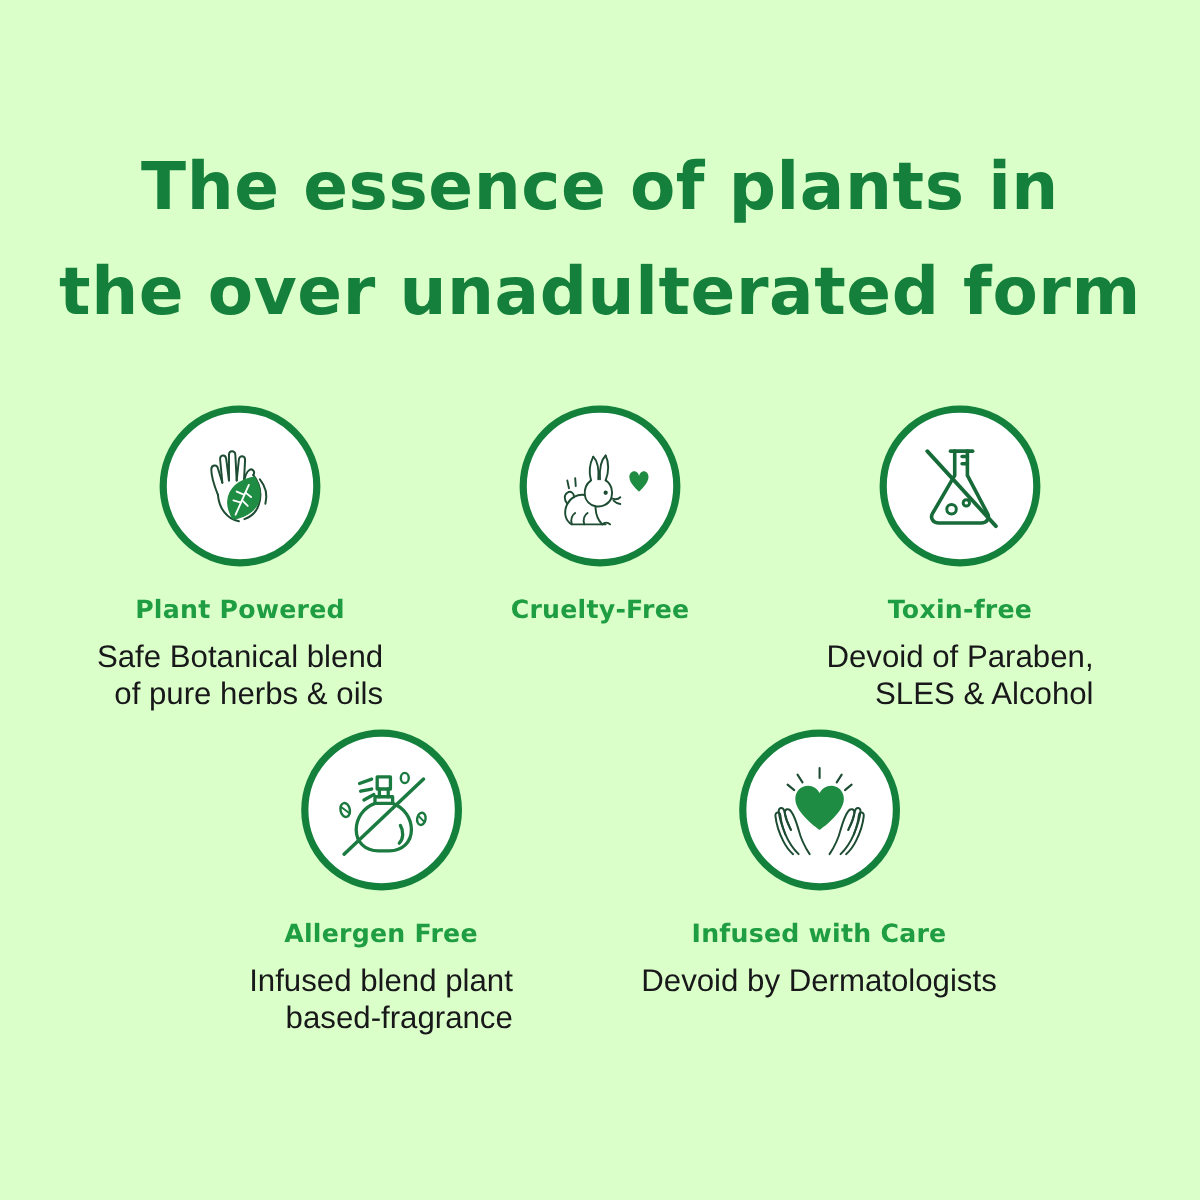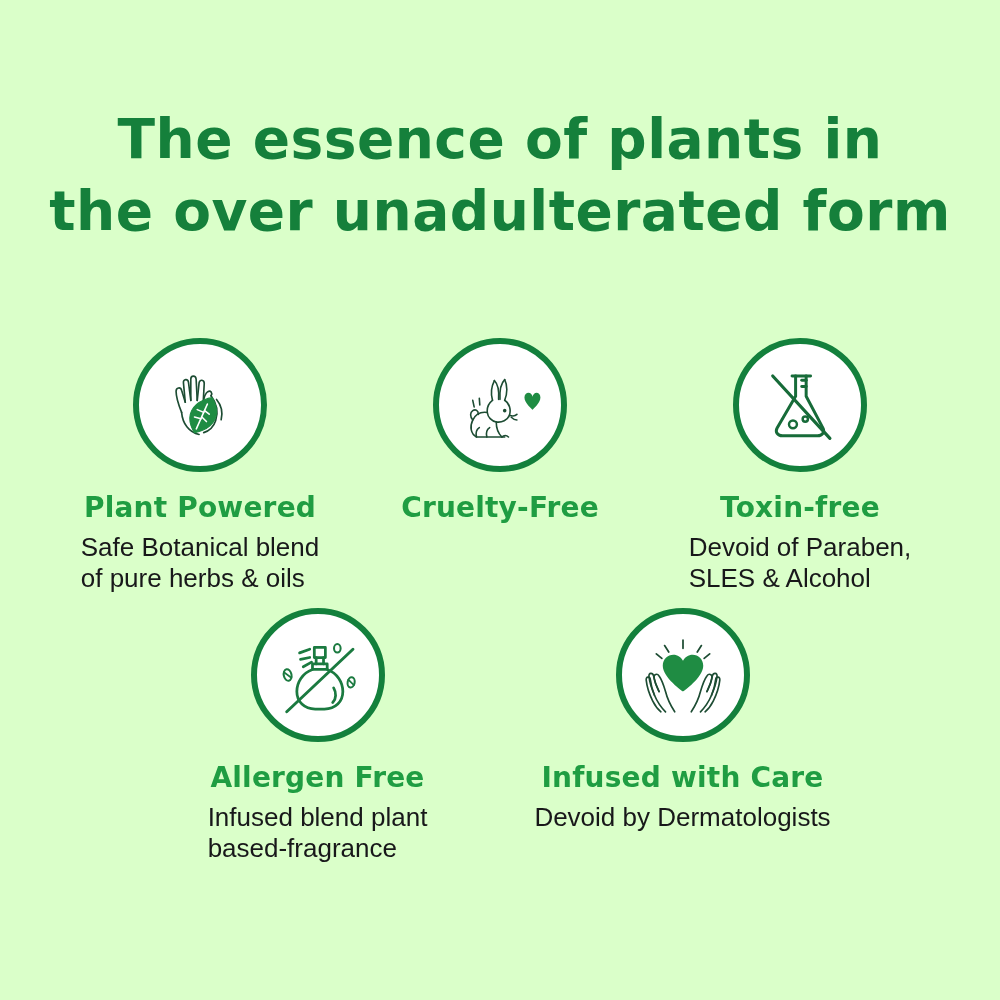--- a/index.html
+++ b/index.html
@@ -31,20 +31,21 @@
     color: #15803b;
     font-family: "DejaVu Sans", sans-serif;
     font-weight: 700;
     font-size: 55px;
     line-height: 72px;
     letter-spacing: 0.5px;
   }
   .headline .line {
     display: block;
     white-space: nowrap;
+    margin-top: 16px;
   }
 
   
   .row {
     position: absolute;
     left: 0;
     width: 1000px;
     display: flex;
     justify-content: center;
   }
@@ -72,34 +73,34 @@
     justify-content: center;
     overflow: hidden;
   }
   .badge svg { display: block; }
 
   .feature-title {
     margin-top: 19px;
     color: #1f9d42;
     font-family: "DejaVu Sans", sans-serif;
     font-weight: 700;
-    font-size: 28px;
+    font-size: 21px;
     line-height: 34px;
     letter-spacing: 0.2px;
     text-align: center;
     white-space: nowrap;
   }
   .feature-desc {
     margin-top: 7px;
     color: #18181a;
     font-family: "Liberation Sans", sans-serif;
     font-weight: 400;
     font-size: 26px;
     line-height: 31px;
-    text-align: left;
+    text-align: right;
   }
   .feature-desc .l { display: block; white-space: nowrap; }
 </style>
 </head>
 <body>
 
 <div id="page">
 
   <div class="headline">
     <span class="line">The essence of plants in</span>

